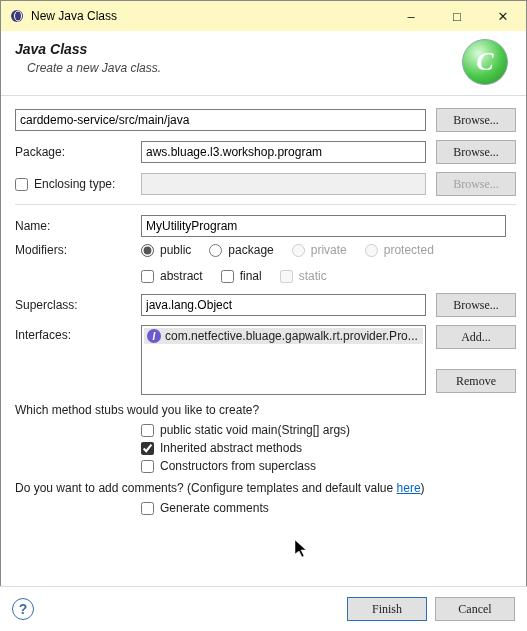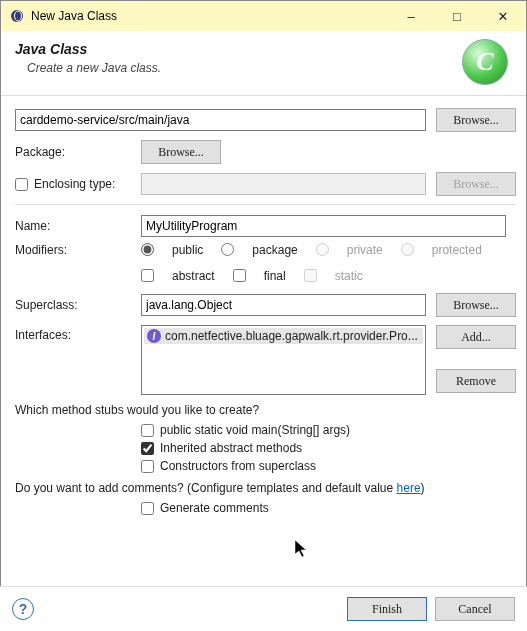--- a/index.html
+++ b/index.html
@@ -20,21 +20,21 @@
 .label-top { width:126px; font-size:12px; color:#222; align-self:flex-start; padding-top:3px;}
 input[type=text] { height:22px; border:1px solid #7a7a7a; padding:0 4px; font-size:12px; background:#fff; }
 input[type=text].grow { flex:1; margin-right:10px; }
 input[type=text].field { flex:1; margin-right:10px; }
 input[type=text].disabled { background:#f0f0f0; color:#888; border-color:#bbb; }
 .btn { width:80px; height:24px; border:1px solid #adadad; background:#e1e1e1; font-size:12px; color:#222; padding:0; cursor:default;font-family:Liberation Serif, serif; }
 .btn:disabled, .btn.disabled { color:#a0a0a0; }
 .sep { height:1px; background:#ddd; margin:6px 0 10px 0; }
 .modrow { display:flex; align-items:center; margin-bottom:12px; }
 .mods { display:flex; gap:18px; align-items:center; }
-.radiolbl, .chklbl { display:flex; align-items:flex-start; gap:16px; font-size:12px; }
+.radiolbl, .chklbl { display:flex; align-items:flex-end; gap:4px; font-size:12px; }
 .radiolbl.dim, .chklbl.dim { color:#a0a0a0; }
 .ifacebox { flex:1; height:70px; border:1px solid #7a7a7a; background:#fff; margin-right:10px; padding:2px; overflow:hidden;}
 .ifaceitem { display:flex; align-items:center; background:#e6e6e6; padding:1px 3px; font-size:12px; gap:4px;}
 .ifaceicon { width:14px; height:14px; border-radius:50%; background:#6a5acd; color:#fff; font-size:10px; font-weight:bold; display:inline-flex; align-items:center; justify-content:center; font-style:italic;}
 .ifacecol { display:flex; flex-direction:column; gap:8px; }
 .question { font-size:12px; margin:8px 0 6px 0;}
 .chkrow { display:flex; align-items:center; gap:4px; font-size:12px; margin-bottom:4px; margin-left:126px;}
 .link { color:#0066cc; text-decoration:underline; }
 .footer { position:absolute; bottom:0; left:0; right:0; border-top:1px solid #ddd; padding:10px 12px; display:flex; align-items:center; background:#fff;}
 .help { width:22px; height:22px; border:1.5px solid #3a6ea5; border-radius:50%; color:#3a6ea5; display:flex; align-items:center; justify-content:center; font-size:14px; font-weight:bold;}
@@ -71,20 +71,21 @@
 
 <div class="form">
 
   <div class="top-row">
     <input type="text" class="grow" value="carddemo-service/src/main/java" style="">
     <button class="btn">Browse...</button>
   </div>
 
   <div class="top-row">
     <div class="label">Package:</div>
+    <input type="text" class="grow" value="aws.bluage.l3.workshop.program" style="">
     <button class="btn">Browse...</button>
   </div>
 
   <div class="top-row">
     <div class="label" style="display:flex;align-items:center;gap:4px;">
       <input type="checkbox" style="">
       <span>Enclosing type:</span>
     </div>
     <input type="text" class="grow disabled" disabled="" value="" style="">
     <button class="btn disabled" disabled="">Browse...</button>

